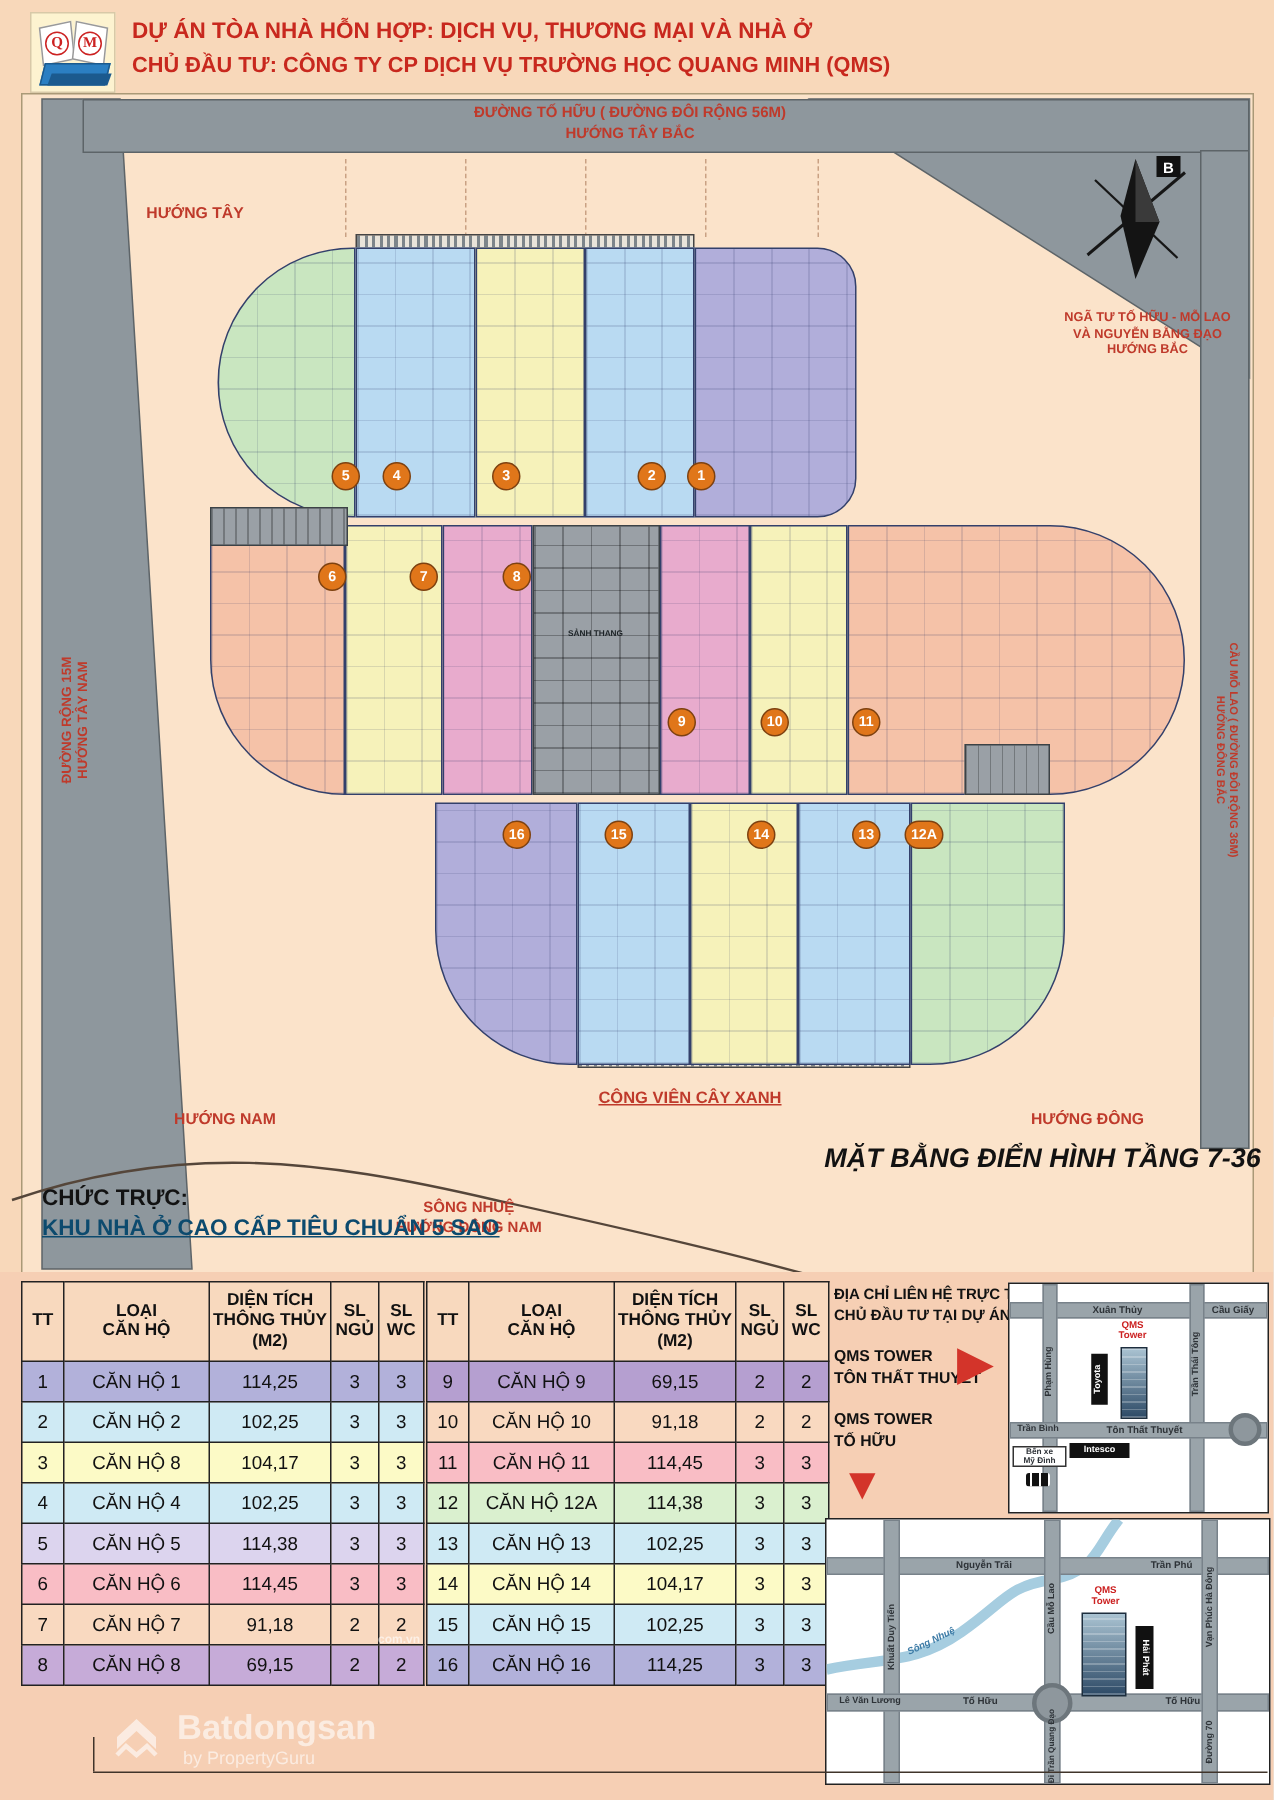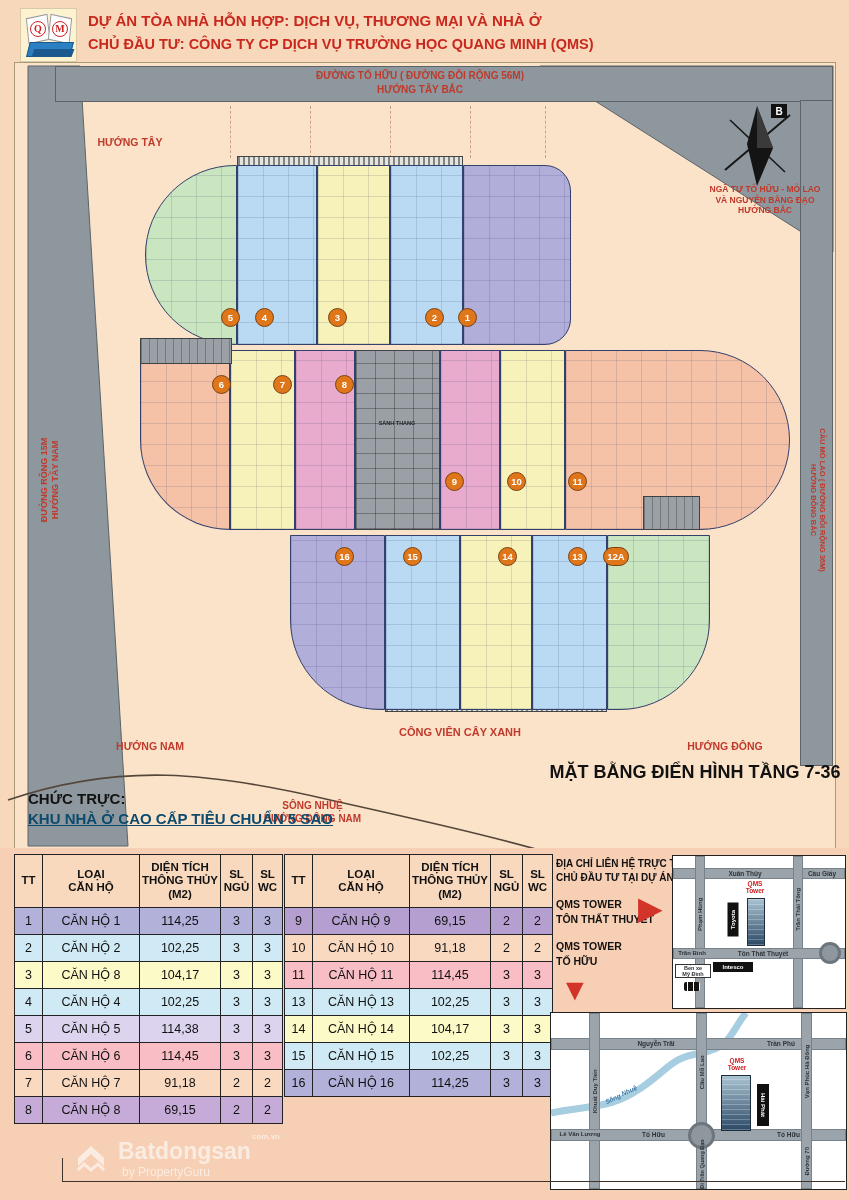--- a/index.html
+++ b/index.html
@@ -93,34 +93,34 @@
   </div>
 
   <svg class="abs" style="left:715px;top:100px;" width="85" height="92">
     <line x1="10" y1="70" x2="75" y2="15" stroke="#161616" stroke-width="2"></line>
     <line x1="15" y1="20" x2="70" y2="72" stroke="#161616" stroke-width="1.5"></line>
     <polygon points="42,6 58,48 42,86 32,44" fill="#141414"></polygon>
     <polygon points="42,6 58,48 42,48" fill="#3a3a3a"></polygon>
     <rect x="56" y="4" width="16" height="14" fill="#111"></rect>
     <text x="64" y="15" fill="#fff" font-size="10" font-weight="bold" text-anchor="middle">B</text>
   </svg>
-  <div class="redlab" style="left:685px;top:184px;width:160px;font-size:8.5px;">
+  <div class="redlab" style="left:685px;top:206px;width:160px;font-size:8.5px;">
     <div>NGÃ TƯ TỐ HỮU - MỖ LAO</div>
     <div>VÀ NGUYỄN BẰNG ĐẠO</div>
     <div>HƯỚNG BẮC</div>
   </div>
 
   <div class="redlab" style="left:80px;top:136px;width:100px;font-size:10.5px;">HƯỚNG TÂY</div>
   <div class="redlab" style="left:95px;top:740px;width:110px;font-size:10.5px;">HƯỚNG NAM</div>
   <div class="redlab" style="left:670px;top:740px;width:110px;font-size:10.5px;">HƯỚNG ĐÔNG</div>
   <div class="redlab" style="left:240px;top:800px;width:145px;font-size:10px;">
     <div>SÔNG NHUỆ</div>
     <div>HƯỚNG ĐÔNG NAM</div>
   </div>
-  <div class="redlab" style="left:370px;top:726px;width:180px;font-size:11px;">CÔNG VIÊN CÂY XANH</div>
+  <div class="redlab" style="left:370px;top:726px;width:180px;font-size:11px;text-decoration:underline;">CÔNG VIÊN CÂY XANH</div>
 
   <div class="tick" style="left:230px;top:106px;"></div>
   <div class="tick" style="left:310px;top:106px;"></div>
   <div class="tick" style="left:390px;top:106px;"></div>
   <div class="tick" style="left:470px;top:106px;"></div>
   <div class="tick" style="left:545px;top:106px;"></div>
 
   <div class="balc" style="left:237px;top:156px;width:226px;height:10px;"></div>
   <div class="balc" style="left:385px;top:701px;width:222px;height:11px;"></div>
   <div class="tiny" style="left:395px;top:702px;width:50px;font-size:5px;">LOGIA2</div>
@@ -161,21 +161,21 @@
   <div class="mk" style="left:335px;top:375px;">8</div>
   <div class="mk" style="left:445px;top:472px;">9</div>
   <div class="mk" style="left:507px;top:472px;">10</div>
   <div class="mk" style="left:568px;top:472px;">11</div>
   <div class="mk" style="left:335px;top:547px;">16</div>
   <div class="mk" style="left:403px;top:547px;">15</div>
   <div class="mk" style="left:498px;top:547px;">14</div>
   <div class="mk" style="left:568px;top:547px;">13</div>
   <div class="mk" style="left:603px;top:547px;width:26px;border-radius:10px;">12A</div>
 
-  <div class="abs" style="left:545px;top:762px;width:300px;text-align:center;font-size:18px;font-weight:bold;color:#121212;">MẶT BẰNG ĐIỂN HÌNH TẦNG 7-36</div>
+  <div class="abs" style="left:545px;top:762px;width:300px;text-align:center;font-size:18px;font-weight:bold;color:#121212;font-style:italic;">MẶT BẰNG ĐIỂN HÌNH TẦNG 7-36</div>
   <div class="abs" style="left:28px;top:790px;font-size:15px;font-weight:bold;color:#121212;">CHỨC TRỰC:</div>
   <div class="abs" style="left:28px;top:810px;font-size:15px;font-weight:bold;color:#0c4a6e;text-decoration:underline;">KHU NHÀ Ở CAO CẤP TIÊU CHUẨN 5 SAO</div>
 
   <div id="bottom"></div>
 
   <table class="apt" style="left:14px;top:854px;">
     <colgroup>
         <col style="width:28px">
         <col style="width:97px">
         <col style="width:81px">
@@ -293,20 +293,27 @@
           <td>2</td>
           <td>2</td>
         </tr>
       <tr style="background-color: rgb(249, 189, 197);">
           <td>11</td>
           <td>CĂN HỘ 11</td>
           <td>114,45</td>
           <td>3</td>
           <td>3</td>
         </tr>
+      <tr style="background-color: rgb(218, 240, 207);">
+          <td>12</td>
+          <td>CĂN HỘ 12A</td>
+          <td>114,38</td>
+          <td>3</td>
+          <td>3</td>
+        </tr>
       <tr style="background-color: rgb(207, 234, 244);">
           <td>13</td>
           <td>CĂN HỘ 13</td>
           <td>102,25</td>
           <td>3</td>
           <td>3</td>
         </tr>
       <tr style="background-color: rgb(252, 250, 198);">
           <td>14</td>
           <td>CĂN HỘ 14</td>
@@ -391,16 +398,16 @@
   </div>
 
   <div class="abs" style="left:62px;top:1181px;width:783px;height:0;border-top:1px solid #40342a;"></div>
   <div class="abs" style="left:62px;top:1158px;width:0;height:23px;border-left:1px solid #40342a;"></div>
 
   <svg class="abs" style="left:72px;top:1136px;opacity:.6;" width="38" height="38">
     <path d="M 6 22 L 19 10 L 32 22 L 32 30 L 19 18 L 6 30 Z" fill="#fff"></path>
     <path d="M 6 34 L 12 28 L 19 34 L 26 28 L 32 34" fill="none" stroke="#fff" stroke-width="3"></path>
   </svg>
   <div class="wm" style="left:118px;top:1138px;font-size:23px;">Batdongsan</div>
-  <div class="wm" style="left:252px;top:1132px;font-size:8px;">com.vn</div>
+  <div class="wm" style="left:252px;top:1088px;font-size:8px;">com.vn</div>
   <div class="wm" style="left:122px;top:1165px;font-size:12px;font-weight:normal;">by PropertyGuru</div>
 
 </div>
 
 </body></html>

